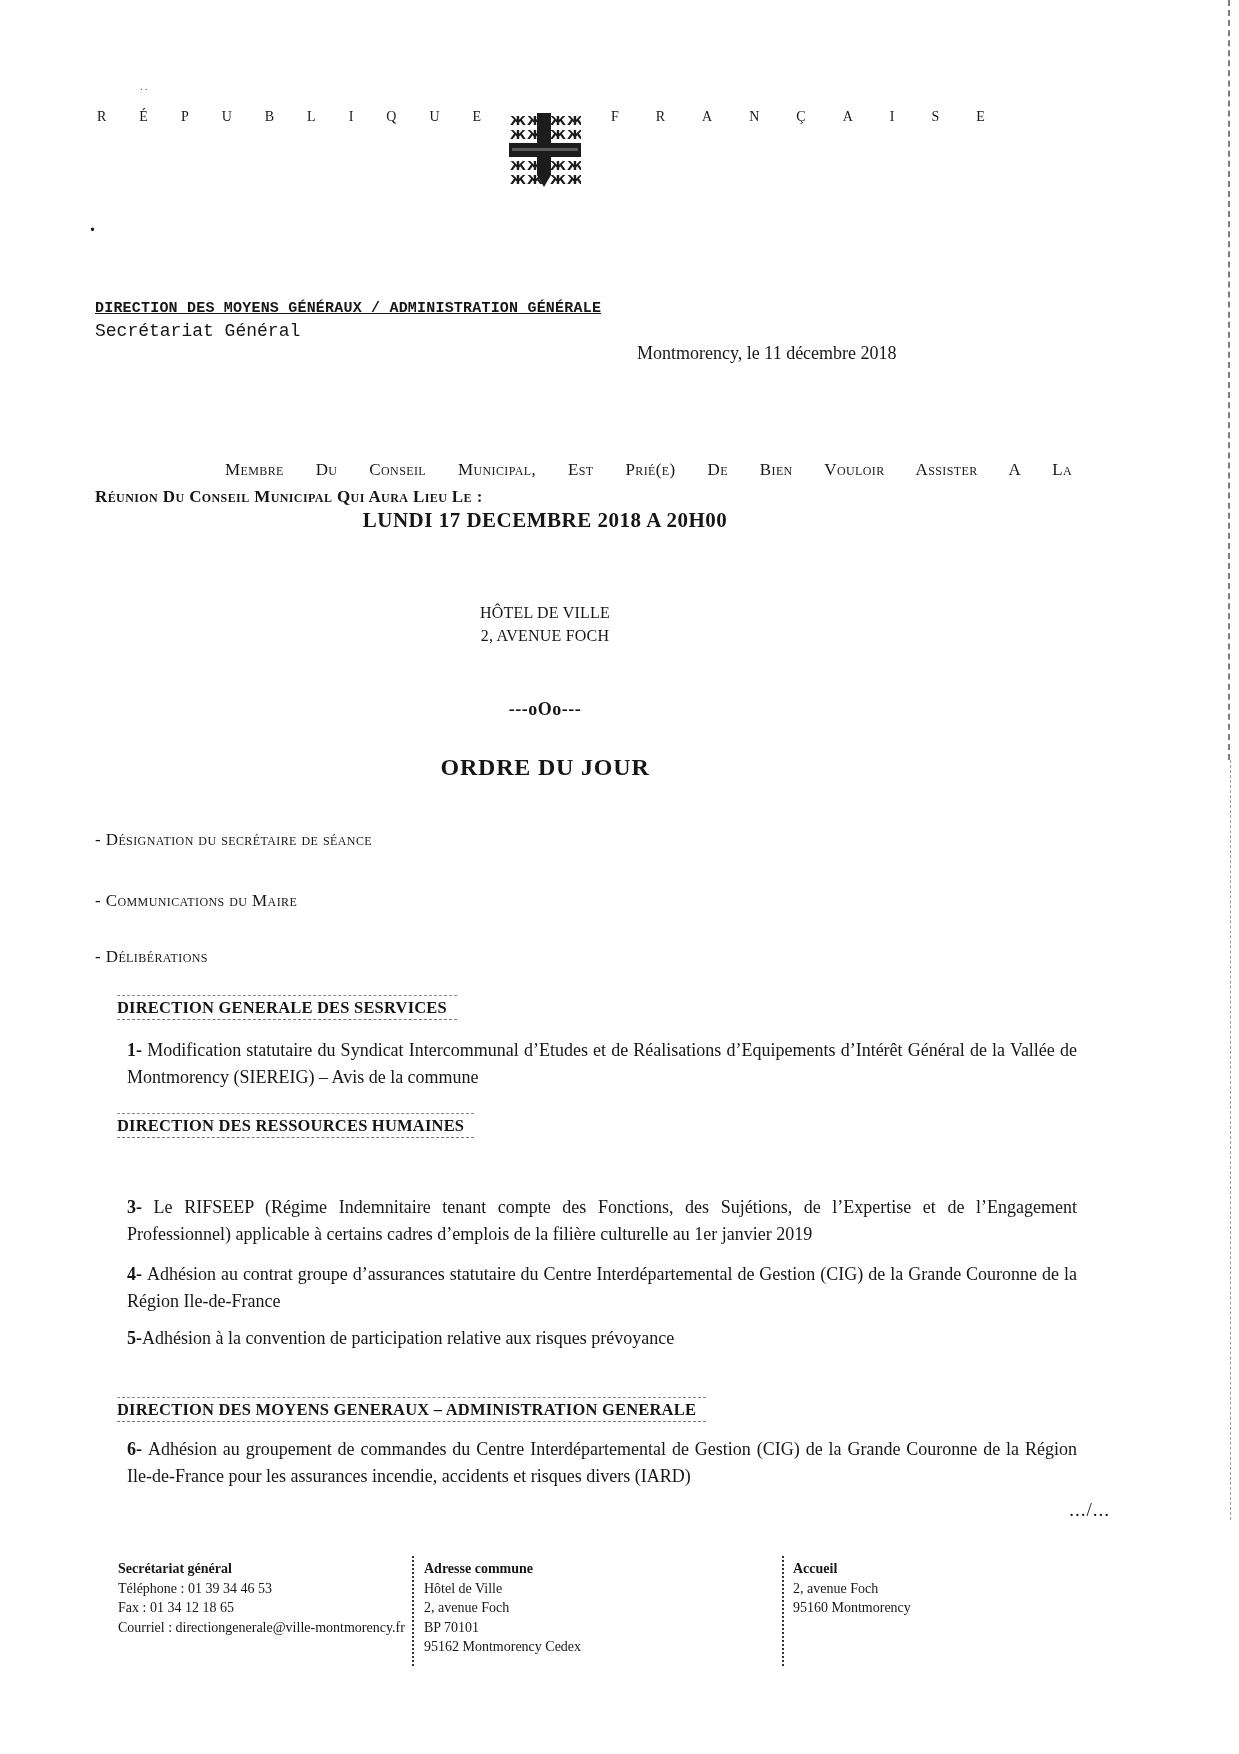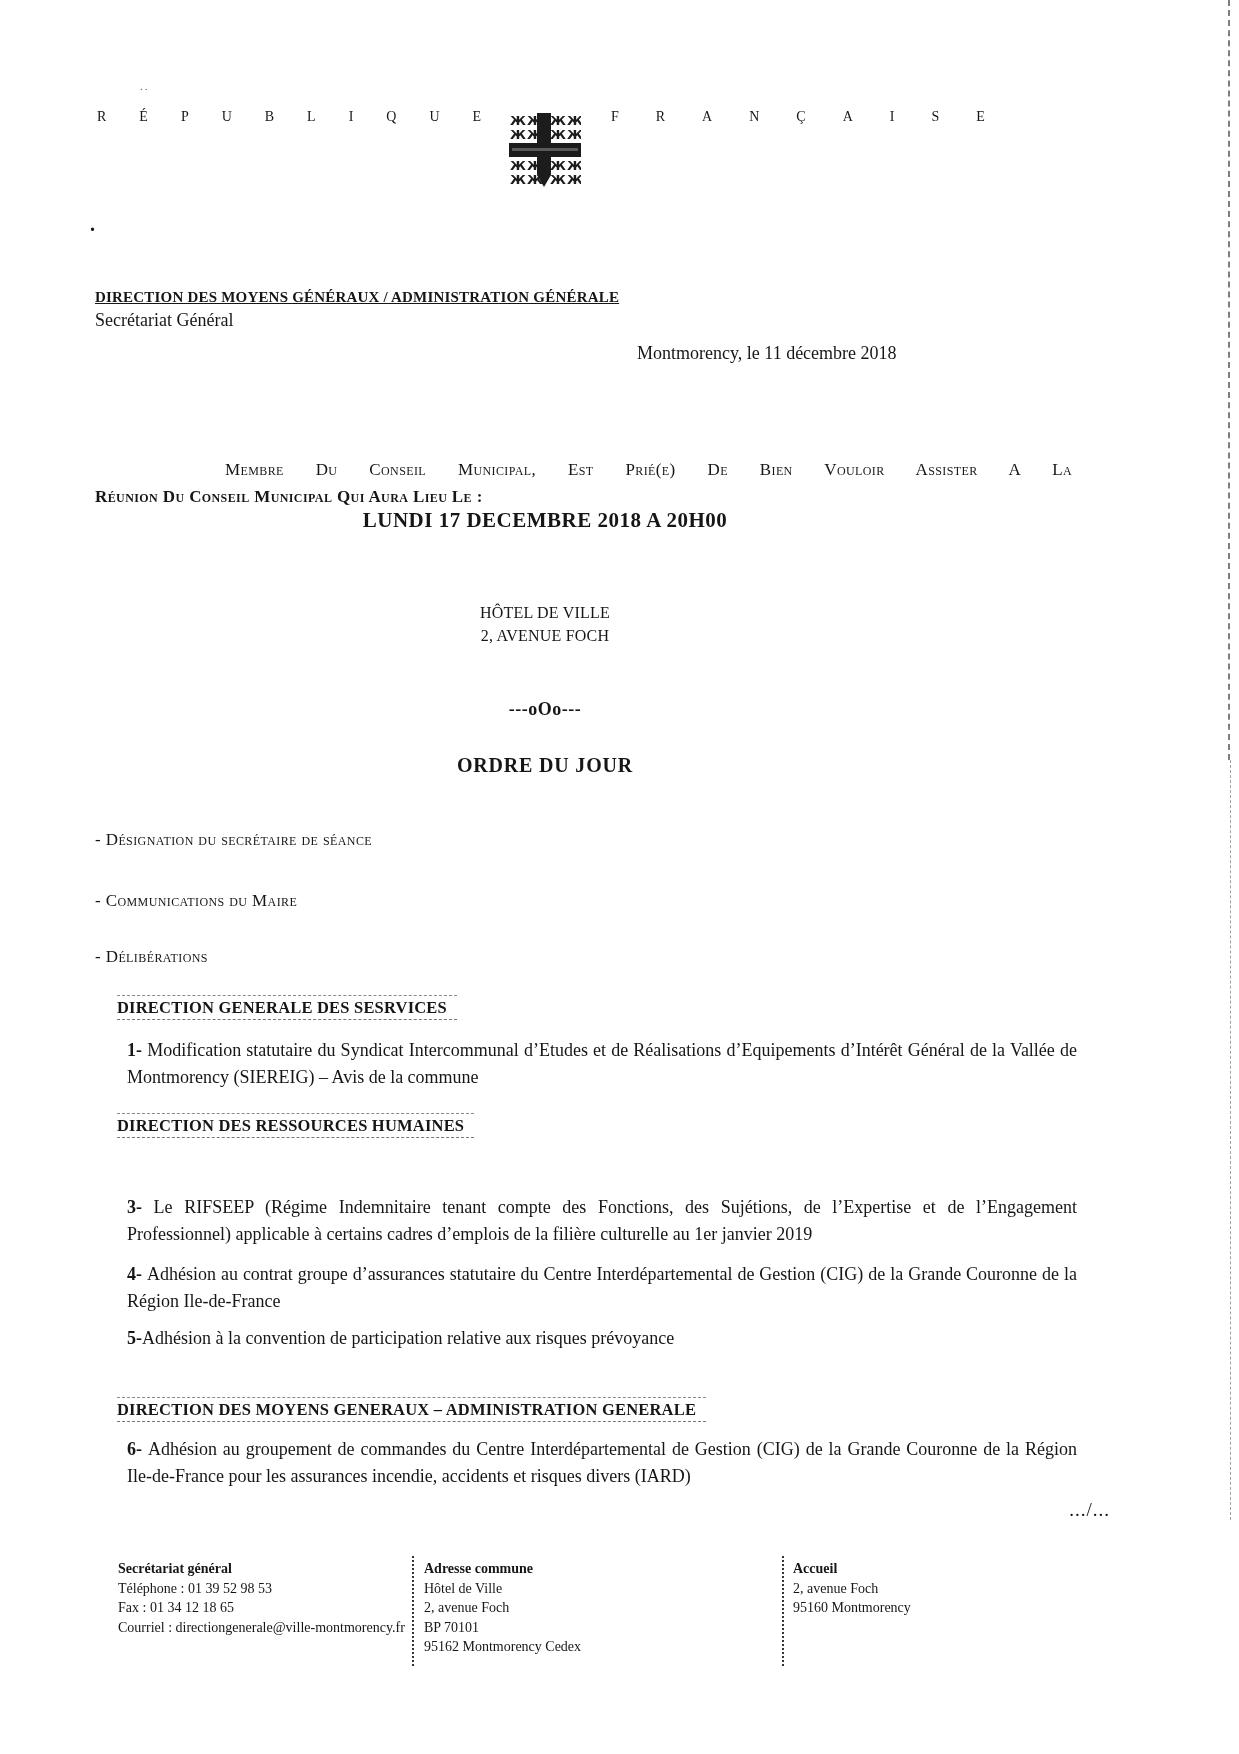--- a/index.html
+++ b/index.html
@@ -10,38 +10,38 @@
   .letterhead{position:absolute;top:109px;left:95px;width:900px;height:26px;font-size:14px;}
   .rep{position:absolute;left:2px;top:0;letter-spacing:33px;white-space:nowrap;}
   .fra{position:absolute;left:516px;top:0;letter-spacing:37px;white-space:nowrap;}
   .arms{position:absolute;left:509px;top:112px;}
   .arms .shape{fill:#1c1c1c;}
   .arms .al{font-family:"DejaVu Sans",sans-serif;font-size:13px;font-weight:bold;fill:#1c1c1c;letter-spacing:1px;}
   .city-title{position:absolute;top:205px;left:145px;width:800px;text-align:center;
               font-size:32px;font-weight:bold;letter-spacing:1px;}
 
   
-  .sender{position:absolute;top:289px;left:95px;}
+  .sender{position:absolute;top:300px;left:95px;font-family:Liberation Mono, monospace;}
   .sender-dept{font-size:15px;font-weight:bold;text-decoration:underline;letter-spacing:.2px;}
   .sender-service{font-size:18px;margin-top:4px;}
   .dateline{position:absolute;top:343px;left:637px;font-size:18px;}
 
   
   .intro-l1{position:absolute;top:460px;left:95px;width:977px;font-size:17px;
             font-variant:small-caps;letter-spacing:.4px;text-indent:130px;
             text-align:justify;text-align-last:justify;}
   .intro-l2{position:absolute;top:487px;left:95px;font-size:17px;font-variant:small-caps;letter-spacing:.4px;font-weight:bold;}
   .meeting-datetime{position:absolute;top:508px;left:95px;width:900px;text-align:center;
                     font-size:21px;font-weight:bold;letter-spacing:.5px;}
   .venue{position:absolute;top:602px;left:95px;width:900px;text-align:center;
          font-size:16px;line-height:22.5px;letter-spacing:.2px;}
   .separator{position:absolute;top:699px;left:95px;width:900px;text-align:center;
              font-size:18px;font-weight:bold;letter-spacing:.5px;}
   .agenda-title{position:absolute;top:754px;left:95px;width:900px;text-align:center;
-                font-size:20px;font-weight:bold;letter-spacing:.8px;}
+                font-size:24px;font-weight:bold;letter-spacing:.8px;}
 
   .prelim{position:absolute;left:95px;font-size:17px;font-variant:small-caps;letter-spacing:.4px;}
   .p1{top:830px}.p2{top:891px}.p3{top:947px}
 
   .sec-heading{position:absolute;left:117px;font-size:16.5px;font-weight:bold;letter-spacing:.2px;
                border-top:1px dashed #8a8a8a;border-bottom:1px dashed #777;padding:2px 10px 1px 0;}
   .sh1{top:995px}.sh2{top:1113px}.sh3{top:1397px}
 
   .item{position:absolute;left:123px;width:950px;font-size:18px;line-height:27px;
         text-align:justify;margin:4px;}
@@ -130,21 +130,21 @@
   <div class="sec-heading sh3">DIRECTION DES MOYENS GENERAUX – ADMINISTRATION GENERALE</div>
   <p class="item i6"><span class="num">6- </span><span>Adhésion au groupement de commandes du Centre Interdépartemental de Gestion (CIG) de la Grande Couronne de la Région Ile-de-France pour les assurances incendie, accidents et risques divers (IARD)</span></p>
 
   <div class="continuation">.../...</div>
 
   <div class="fsep fs1"></div>
   <div class="fsep fs2"></div>
 
   <div class="footer-col fc1">
     <div class="footer-title">Secrétariat général</div>
-    <div>Téléphone : 01 39 52 98 53</div>
+    <div>Téléphone : 01 39 34 46 53</div>
     <div>Fax : 01 34 12 18 65</div>
     <div>Courriel : directiongenerale@ville-montmorency.fr</div>
   </div>
 
   <div class="footer-col fc2">
     <div class="footer-title">Adresse commune</div>
     <div>Hôtel de Ville</div>
     <div>2, avenue Foch</div>
     <div>BP 70101</div>
     <div>95162 Montmorency Cedex</div>

